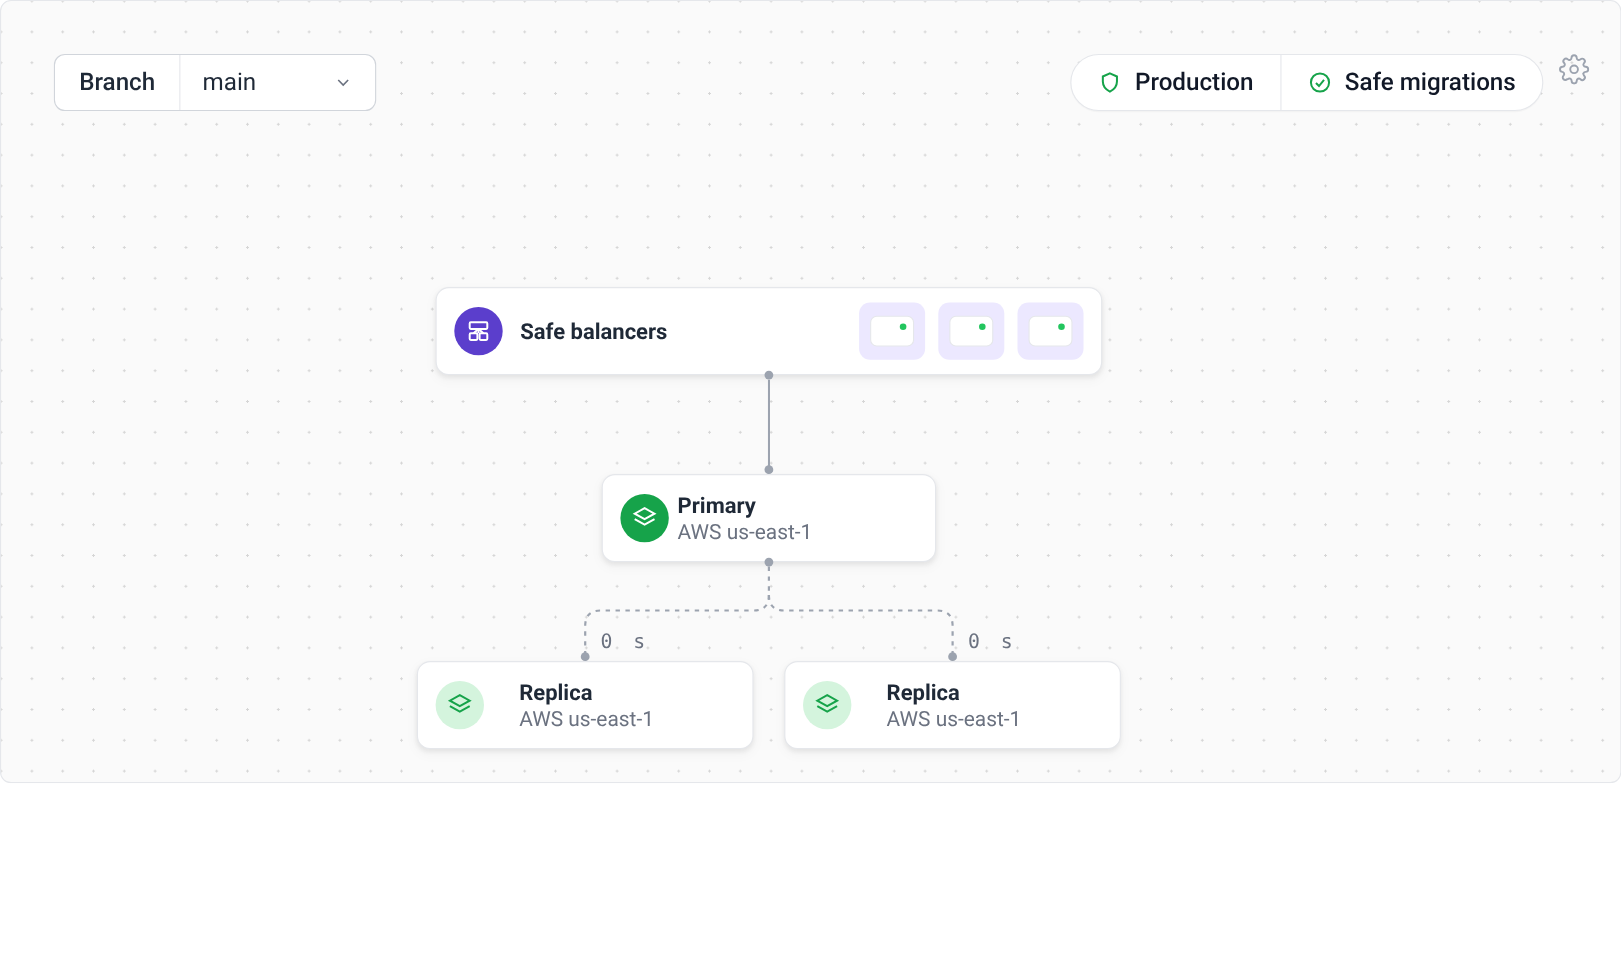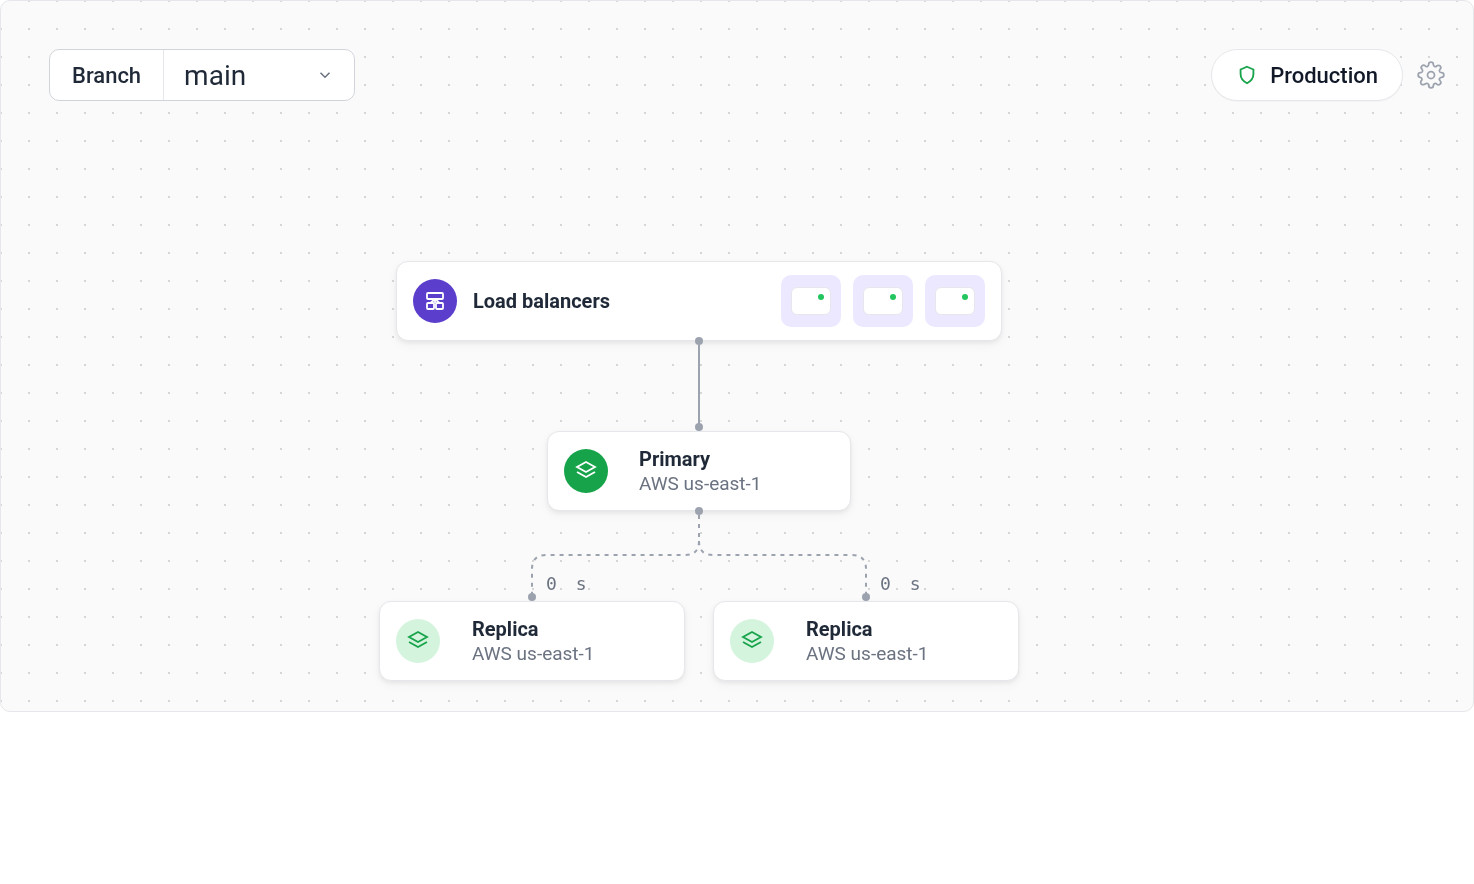--- a/index.html
+++ b/index.html
@@ -11,34 +11,34 @@
     background-color:#fafafa;
     background-image:radial-gradient(#d6d6d6 1.2px, transparent 1.2px);
     background-size:28px 28px;
     background-position:14px 14px;
     overflow:hidden;
   }
   
   .topbar{position:absolute;top:48px;left:48px;right:28px;display:flex;justify-content:space-between;align-items:center;}
   .branch-group{display:flex;align-items:stretch;border:1px solid #d1d5db;border-radius:10px;background:#fff;height:52px;overflow:hidden;}
   .branch-label{display:flex;align-items:center;padding:0 22px;font-size:22px;font-weight:500;color:#1f2937;border-right:1px solid #e5e7eb;}
-  .branch-select{display:flex;align-items:center;gap:70px;padding:0 20px;font-size:28px;color:#1f2937;cursor:pointer;}
+  .branch-select{display:flex;align-items:center;gap:70px;padding:0 20px;font-size:22px;color:#1f2937;cursor:pointer;}
   .chevron{width:18px;height:18px;stroke:#6b7280;stroke-width:2;fill:none;}
-  .right-group{display:flex;align-items:center;gap:14px;}
+  .right-group{display:flex;align-items:flex-start;gap:14px;}
   .pill-group{display:flex;align-items:stretch;border:1px solid #e5e7eb;border-radius:999px;background:#fff;height:52px;overflow:hidden;box-shadow:0 1px 1px rgba(0,0,0,.03);}
   .pill{display:flex;align-items:center;gap:12px;padding:0 24px;font-size:22px;font-weight:500;color:#111827;cursor:pointer;}
   .pill + .pill{border-left:1px solid #e5e7eb;}
   .pill-icon{width:22px;height:22px;stroke:#16a34a;stroke-width:2;fill:none;}
   .gear{width:28px;height:28px;stroke:#9ca3af;stroke-width:1.5;fill:none;cursor:pointer;}
 
   
   .card{position:absolute;background:#fff;border:1px solid #e5e7eb;border-radius:12px;
     box-shadow:0 2px 4px rgba(0,0,0,.06),0 4px 12px rgba(0,0,0,.04);display:flex;align-items:center;}
   .card-lb{left:395px;top:260px;width:606px;height:80px;padding:0 16px;gap:16px;}
-  .card-primary{left:546px;top:430px;width:304px;height:80px;padding:0 16px;gap:31px;}
+  .card-primary{left:546px;top:430px;width:304px;height:80px;padding:0 16px;gap:8px;}
   .card-rep{width:306px;height:80px;padding:0 16px;gap:32px;}
   .card-rep1{left:378px;top:600px;}
   .card-rep2{left:712px;top:600px;}
 
   .icon-badge{width:44px;height:44px;border-radius:999px;display:flex;align-items:center;justify-content:center;flex:0 0 auto;}
   .badge-purple{background:#5b3ecc;}
   .badge-green{background:#16a34a;}
   .badge-green-light{background:#d4f4dd;}
   .badge-svg{width:24px;height:24px;stroke:#fff;stroke-width:1.8;fill:none;}
   .badge-green-light .badge-svg{stroke:#16a34a;}
@@ -74,41 +74,48 @@
         </div>
       </div>
       <div class="right-group">
         <div class="pill-group">
           <div class="pill">
             <svg class="pill-icon" viewBox="0 0 24 24">
                 <path d="M12 3l7 3v5c0 5-3 8-7 10-4-2-7-5-7-10V6l7-3z"></path>
               </svg>
             <span>Production</span>
           </div>
+          <div class="pill">
+            <svg class="pill-icon" viewBox="0 0 24 24">
+                <circle cx="12" cy="12" r="9"></circle>
+                <polyline points="8 12.5 11 15.5 16 9.5"></polyline>
+              </svg>
+            <span>Safe migrations</span>
+          </div>
         </div>
         <svg class="gear" viewBox="0 0 24 24">
           <circle cx="12" cy="12" r="3"></circle>
           <path d="M19.4 15a1.7 1.7 0 0 0 .34 1.87l.06.06a2 2 0 1 1-2.83 2.83l-.06-.06a1.7 1.7 0 0 0-1.87-.34 1.7 1.7 0 0 0-1 1.56V21a2 2 0 1 1-4 0v-.09a1.7 1.7 0 0 0-1-1.56 1.7 1.7 0 0 0-1.87.34l-.6.06a2 2 0 1 1-2.83-2.83l.06-.06a1.7 1.7 0 0 0 .34-1.87 1.7 1.7 0 0 0-1.56-1H3a2 2 0 1 1 0-4h.09a1.7 1.7 0 0 0 1.56-1 1.7 1.7 0 0 0-.34-1.87l-.06-.06a2 2 0 1 1 2.83-2.83l.06.06a1.7 1.7 0 0 0 1.87.34H9a1.7 1.7 0 0 0 1-1.56V3a2 2 0 1 1 4 0v.09a1.7 1.7 0 0 0 1 1.56 1.7 1.7 0 0 0 1.87-.34l.06-.06a2 2 0 1 1 2.83 2.83l-.06.06a1.7 1.7 0 0 0-.34 1.87V9a1.7 1.7 0 0 0 1.56 1H21a2 2 0 1 1 0 4h-.09a1.7 1.7 0 0 0-1.56 1z"></path>
         </svg>
       </div>
     </div>
 
     <div class="card card-lb">
       <div class="icon-badge badge-purple">
         <svg class="badge-svg" viewBox="0 0 24 24">
             <rect x="4" y="4" width="16" height="6" rx="1"></rect>
             <rect x="4" y="14" width="7" height="6" rx="1"></rect>
             <rect x="13" y="14" width="7" height="6" rx="1"></rect>
             <line x1="12" y1="10" x2="12" y2="14"></line>
             <line x1="7.5" y1="14" x2="12" y2="10"></line>
             <line x1="16.5" y1="14" x2="12" y2="10"></line>
           </svg>
       </div>
       <div class="card-text">
-        <span class="card-title">Load balancers</span>
+        <span class="card-title">Safe balancers</span>
       </div>
       <div class="lb-mini-group">
         <div class="lb-mini">
             <div class="lb-inner">
               <div class="lb-dot"></div>
             </div>
           </div>
         <div class="lb-mini">
             <div class="lb-inner">
               <div class="lb-dot"></div>

